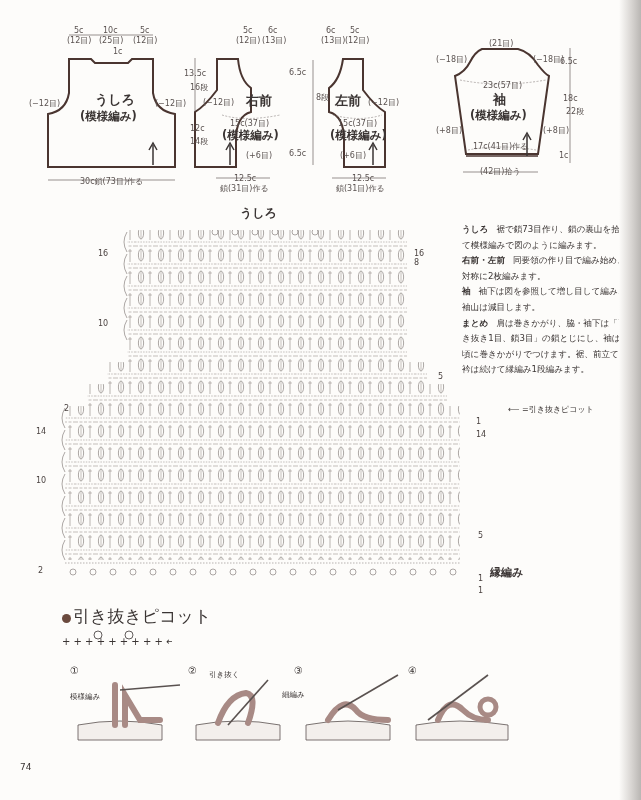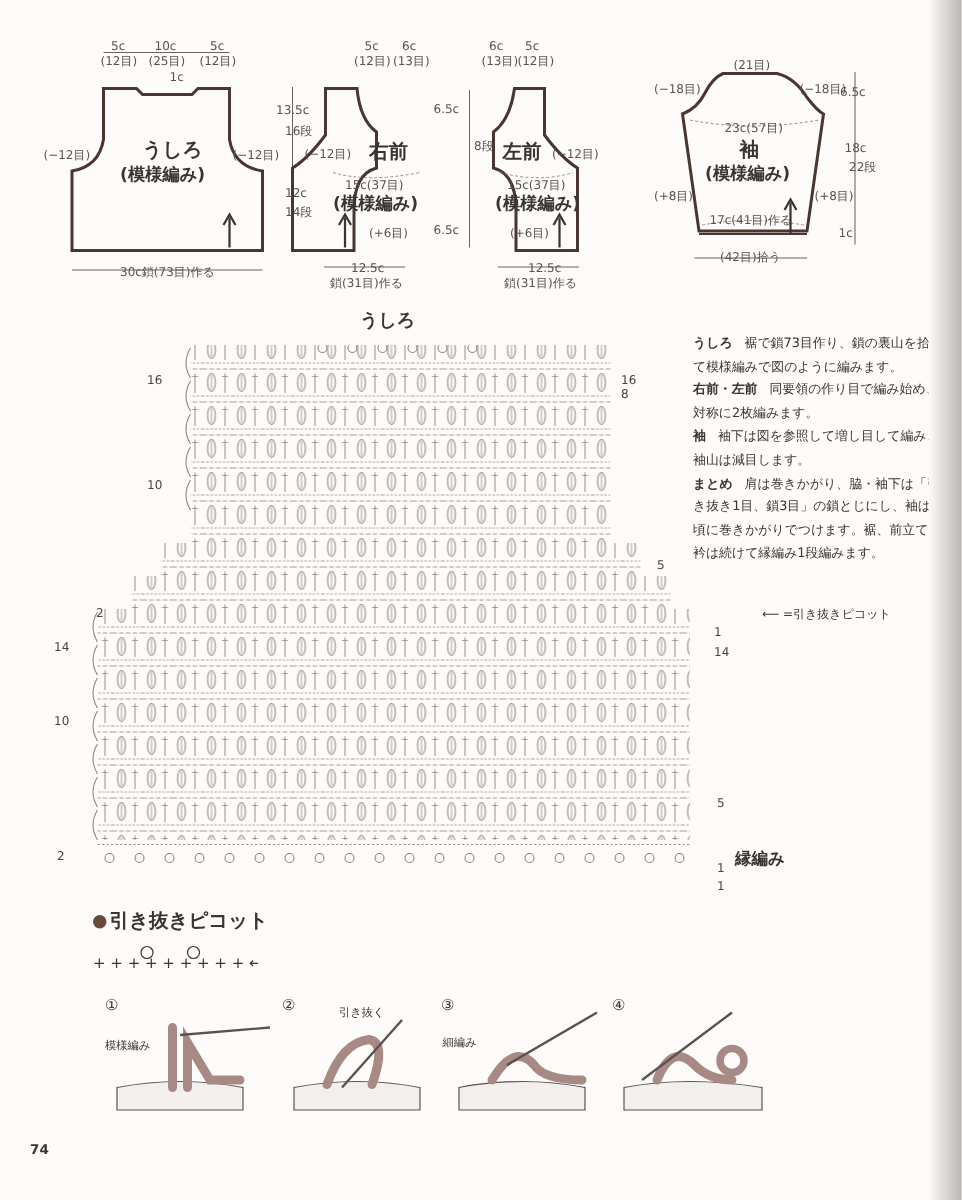--- a/index.html
+++ b/index.html
@@ -13,23 +13,23 @@
   .outline{fill:none;stroke:#4a3530;stroke-width:2;}
   .thin{stroke:#6a6260;stroke-width:0.7;fill:none;}
   .dash{stroke:#8a8280;stroke-width:0.6;fill:none;stroke-dasharray:2 1.5;}
   .instr{position:absolute;left:462px;top:222px;width:168px;font-size:8.6px;line-height:15.6px;color:#3a3433;}
   .instr p{margin:0;}
   .instr .h{font-weight:bold;margin-right:8px;}
   .chart-title{position:absolute;left:240px;top:205px;font-size:12px;font-weight:bold;color:#3a3433;}
   .rownum{position:absolute;font-size:8px;color:#4a4240;margin-top:16px;}
   .legend{position:absolute;left:508px;top:404px;font-size:8px;color:#3a3433;}
   .edge-label{position:absolute;left:490px;top:565px;font-size:11px;font-weight:bold;color:#3a3433;}
-  .picot-title{position:absolute;left:62px;top:605px;font-size:13px;font-weight:bold;color:#3a3433;}
+  .picot-title{position:absolute;left:62px;top:605px;font-size:17px;font-weight:normal;color:#3a3433;}
   .picot-title .dot{display:inline-block;width:9px;height:9px;border-radius:50%;background:#6b4a3e;margin-right:2px;vertical-align:-1px;}
-  .pageno{position:absolute;left:20px;top:762px;font-size:9px;font-weight:bold;color:#3a3433;}
+  .pageno{position:absolute;left:20px;top:762px;font-size:9px;font-weight:normal;color:#3a3433;}
   .stepno{position:absolute;font-size:10px;color:#3a3433;}
   .steplbl{position:absolute;font-size:7.5px;color:#3a3433;}
 </style>
 </head>
 <body>
 
 <svg class="abs" style="left:0;top:0" width="641" height="200" viewBox="0 0 641 200">
 
   <g>
     <path class="outline" d="M69,59 L91,59 L95,63 L128,63 L132,59 L153,59 L153,93 Q156,111 175,114 L175,167 L48,167 L48,114 Q66,111 69,93 Z"></path>
@@ -247,19 +247,19 @@
   <g transform="translate(338,0)">
     <path d="M8,60 Q50,52 100,60 L100,75 L8,75 Z" fill="#f3efec" stroke="#5a5250" stroke-width="0.8"></path>
     <path d="M30,55 Q40,30 55,45 Q65,55 80,55" stroke="#a88a85" stroke-width="6" fill="none" stroke-linecap="round"></path>
     <circle cx="80" cy="42" r="8" fill="none" stroke="#a88a85" stroke-width="5"></circle>
     <line x1="20" y1="55" x2="80" y2="10" stroke="#5a5250" stroke-width="1.6"></line>
   </g>
 </svg>
 <div class="stepno" style="left:70px;top:665px">①</div>
 <div class="steplbl" style="left:70px;top:692px">模様編み</div>
 <div class="stepno" style="left:188px;top:665px">②</div>
-<div class="steplbl" style="left:226px;top:670px">引き抜く</div>
+<div class="steplbl" style="left:209px;top:670px">引き抜く</div>
 <div class="stepno" style="left:294px;top:665px">③</div>
-<div class="steplbl" style="left:295px;top:690px">細編み</div>
+<div class="steplbl" style="left:282px;top:690px">細編み</div>
 <div class="stepno" style="left:408px;top:665px">④</div>
 
 <div class="pageno">74</div>
 <div class="shade"></div>
 
 </body></html>

